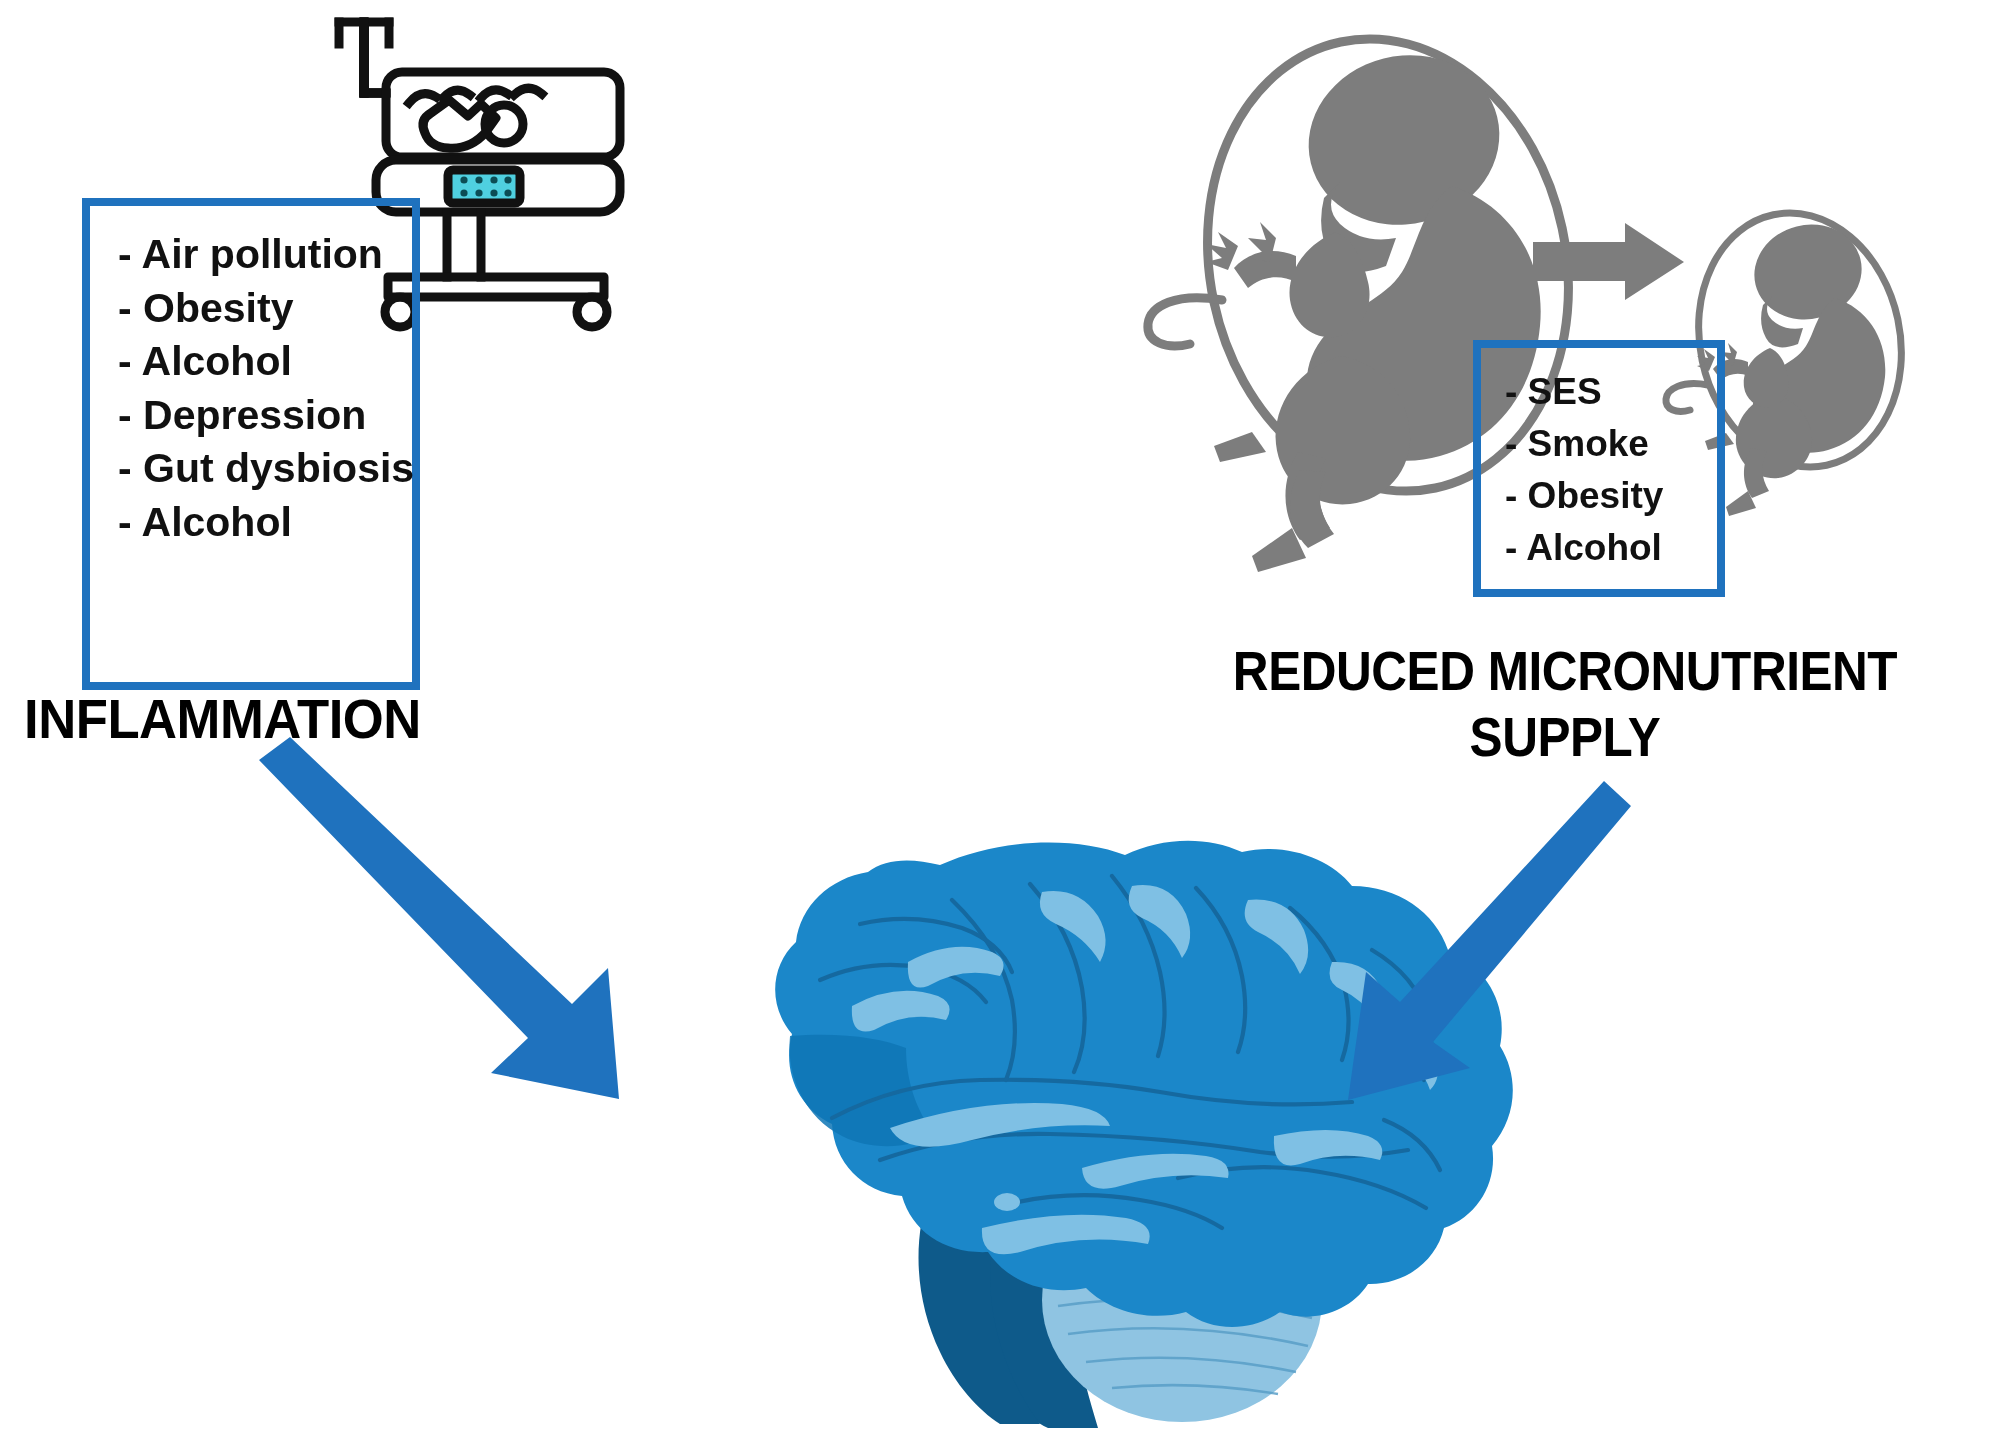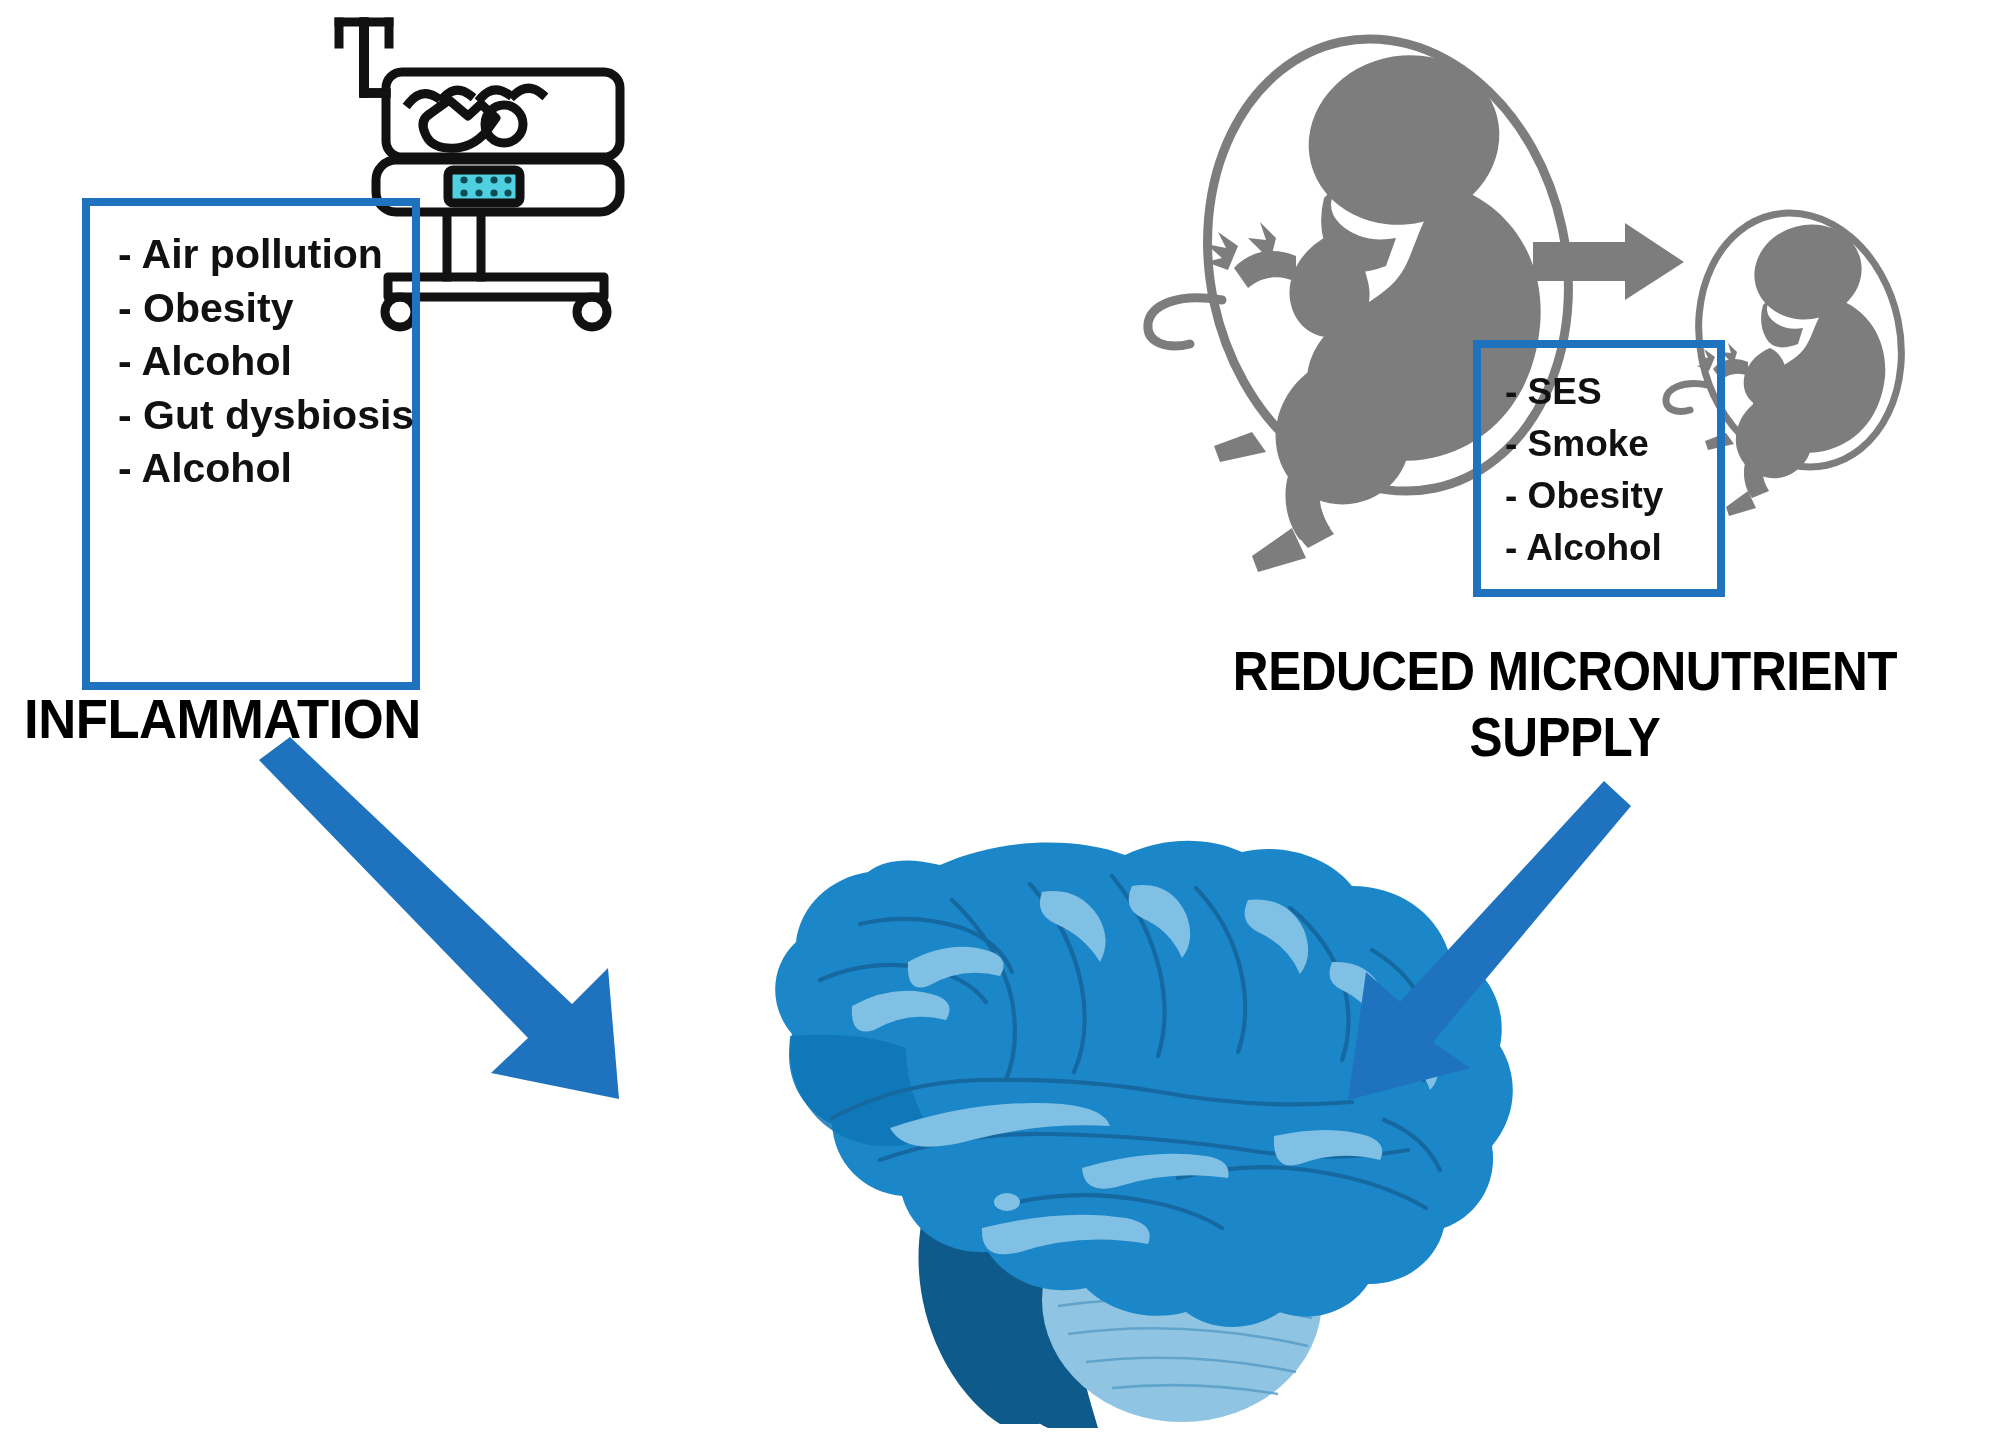--- a/index.html
+++ b/index.html
@@ -337,20 +337,21 @@
     <g>
       <path d="M1604 781 L1631 806 L1433 1042 L1470 1068 L1348 1100 L1366 972 L1400 1002 Z" fill="#1F72BE"></path>
     </g>
   </svg>
 
   <div class="factor-box" id="inflammation-box">
     <ul class="factor-list">
       <li>- Air pollution</li>
       <li>- Obesity</li>
       <li>- Alcohol</li>
+      <li>- Depression</li>
       <li>- Gut dysbiosis</li>
       <li>- Alcohol</li>
     </ul>
   </div>
 
   <div class="caption" id="inflammation-caption">INFLAMMATION</div>
 
   <div class="factor-box" id="micronutrient-box">
     <ul class="factor-list">
       <li>- SES</li>

